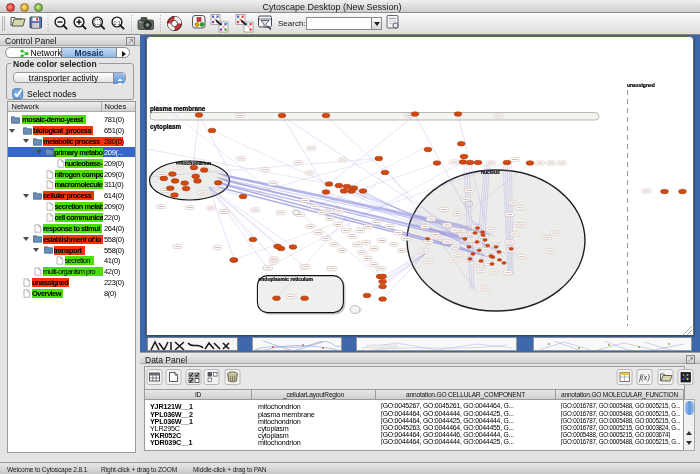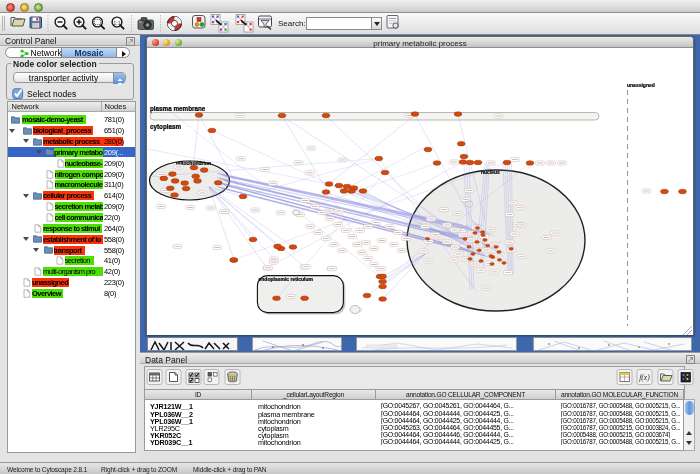--- a/index.html
+++ b/index.html
@@ -4,20 +4,21 @@
 body { width:700px; height:474px; position:relative; overflow:hidden;
   font-family:"Liberation Sans", sans-serif; background:#e3e3e3; }
 .abs { position:absolute; }
 </style></head>
 <body>
 
 <div class="abs" style="left:0;top:0;width:700px;height:13px;background:linear-gradient(#f0f0f0,#cdcdcd);border-bottom:1px solid #8e8e8e">
   <div class="abs" style="left:6px;top:2.5px;width:9px;height:9px;border-radius:50%;background:radial-gradient(circle at 3px 3px,#ff9a8a,#dd4438 60%,#a82a20);border:0.5px solid #9a3028"></div>
   <div class="abs" style="left:20px;top:2.5px;width:9px;height:9px;border-radius:50%;background:radial-gradient(circle at 3px 3px,#ffe9a0,#deA42c 60%,#b07f18);border:0.5px solid #9a7a20"></div>
   <div class="abs" style="left:34px;top:2.5px;width:9px;height:9px;border-radius:50%;background:radial-gradient(circle at 3px 3px,#d2f0a8,#7cb23e 60%,#557e28);border:0.5px solid #5a7a30"></div>
+  <div class="abs" style="left:0;top:2px;width:664px;text-align:center;font-size:9px;color:#1a1a1a">Cytoscape Desktop (New Session)</div>
 </div>
 
 <div class="abs" style="left:0;top:13px;width:700px;height:22px;background:linear-gradient(#fafafa,#dedede);border-bottom:1px solid #888">
 </div>
 <svg width="700" height="35" style="position:absolute;left:0;top:0">
     <line x1="2.5" y1="16" x2="2.5" y2="31" stroke="#b5b5b5" stroke-width="1"></line>
     <line x1="4.5" y1="16" x2="4.5" y2="31" stroke="#b5b5b5" stroke-width="1"></line>
     <g>
       <path d="M12 26 L14 19 L25 19 L23 26 Z" fill="#d8d8a8" stroke="#555" stroke-width="1"></path>
 <path d="M11 26 L11 17.5 L15 17.5 L16.5 19 L22 19" fill="none" stroke="#555" stroke-width="1"></path>
@@ -321,26 +322,20 @@
           </g>
 <circle cx="15" cy="6" r="1" fill="#9a4"></circle>
           <circle cx="45" cy="10" r="1" fill="#9a4"></circle>
           <circle cx="75" cy="7" r="1" fill="#9a4"></circle>
           <circle cx="105" cy="9" r="1" fill="#9a4"></circle>
           <circle cx="135" cy="6" r="1" fill="#9a4"></circle>
         </svg></div>
     </div>
 
   <div class="abs" style="left:6px;top:1px;width:548px;height:299px;background:#fff;border:1px solid #666;border-radius:4px 4px 0 0;box-shadow:0 1px 3px rgba(0,0,0,0.45)">
-    <div class="abs" style="left:0;top:0;width:546px;height:11px;background:linear-gradient(#ececec,#c4c4c4);border-bottom:1px solid #8e8e8e;border-radius:4px 4px 0 0">
-      <div class="abs" style="left:4.5px;top:2.2px;width:7px;height:7px;border-radius:50%;background:radial-gradient(circle at 2.2px 2.2px,#ff9a8a,#dd4438 60%,#a82a20)"></div>
-      <div class="abs" style="left:16px;top:2.2px;width:7px;height:7px;border-radius:50%;background:radial-gradient(circle at 2.2px 2.2px,#ffe9a0,#deA42c 60%,#b07f18)"></div>
-      <div class="abs" style="left:27.5px;top:2.2px;width:7px;height:7px;border-radius:50%;background:radial-gradient(circle at 2.2px 2.2px,#d2f0a8,#7cb23e 60%,#557e28)"></div>
-      <div class="abs" style="left:0;top:1.5px;width:546px;text-align:center;font-size:8px;color:#1a1a1a">primary metabolic process</div>
-    </div>
     <div class="abs" style="left:0;top:12px;width:546px;height:286px;background:#fff;overflow:hidden">
       <svg width="546" height="287" viewBox="0 0 546 287" style="position:absolute;left:0;top:0">
           <ellipse cx="349" cy="191.5" rx="89" ry="70.5" fill="#ececeb" stroke="#222" stroke-width="1.4"></ellipse>
           <ellipse cx="42.5" cy="131.5" rx="40" ry="19.5" fill="#ececeb" stroke="#111" stroke-width="1.2"></ellipse>
           <rect x="3" y="63.5" width="449" height="7.5" rx="3.75" fill="#f4f4f2" stroke="#a8a8a0" stroke-width="0.8"></rect>
           <rect x="112.4" y="228.6" width="86" height="37" rx="10" fill="#9a9a9a" opacity="0.55"></rect>
           <rect x="110.4" y="226.6" width="86" height="37" rx="10" fill="#efefee" stroke="#111" stroke-width="1.1"></rect>
           <line x1="70.0" y1="124.0" x2="316.0" y2="176.0" stroke="#7d7dd8" stroke-width="0.55" opacity="0.7"></line>
           <line x1="72.2" y1="124.9" x2="321.5" y2="177.9" stroke="#7d7dd8" stroke-width="0.55" opacity="0.7"></line>
           <line x1="74.4" y1="125.8" x2="327.0" y2="179.8" stroke="#7d7dd8" stroke-width="0.55" opacity="0.7"></line>

